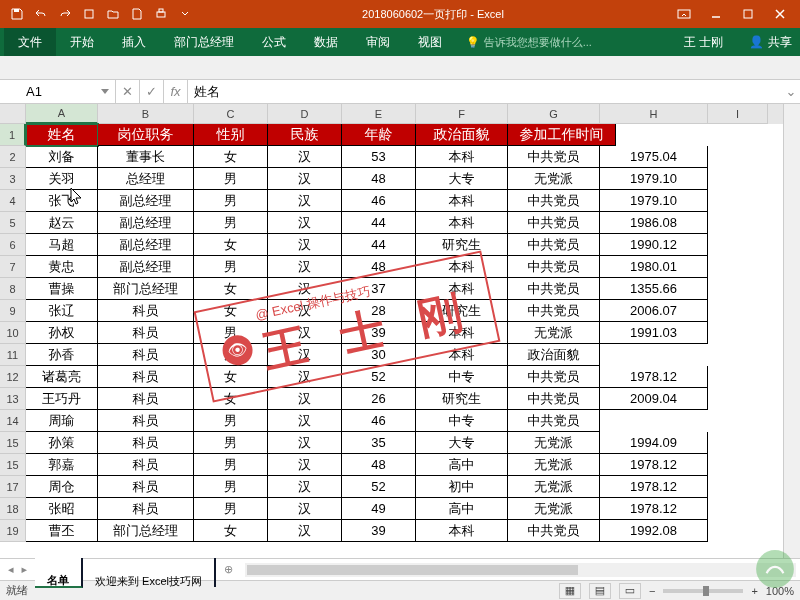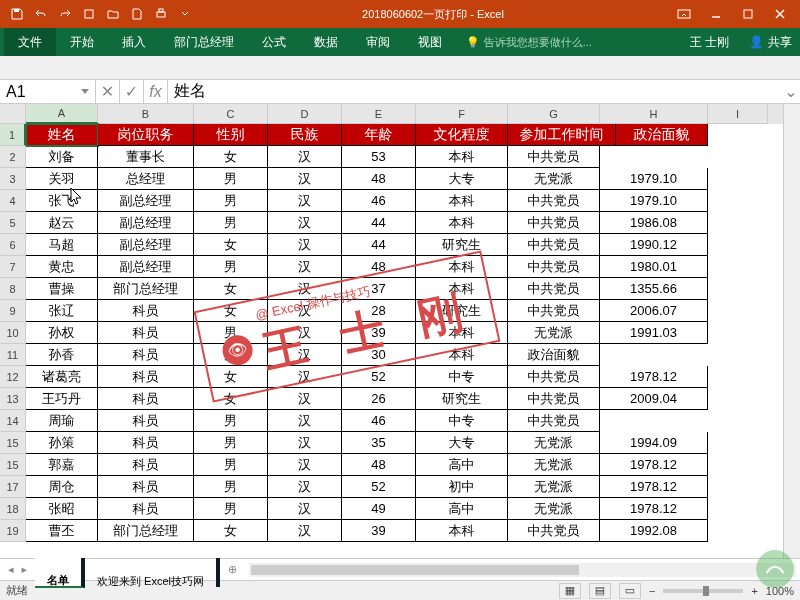--- a/index.html
+++ b/index.html
@@ -10,26 +10,26 @@
 .qat-btn { width: 22px; height: 22px; display: flex; align-items: center; justify-content: center; cursor: pointer; }
 .qat-btn svg { fill: #fff; }
 .title-center { flex: 1; text-align: center; }
 .win-controls { display: flex; gap: 4px; }
 .win-btn { width: 28px; height: 20px; display: flex; align-items: center; justify-content: center; cursor: pointer; }
 
 .ribbon-tabs { height: 28px; background: #0f6b3c; display: flex; align-items: center; padding-left: 4px; color: #fff; font-size: 12px; }
 .rtab { padding: 0 14px; height: 28px; line-height: 28px; cursor: pointer; }
 .rtab.file { background: #0a5530; }
 .tell-me { margin-left: 10px; color: #a8d4bb; font-size: 11px; display: flex; align-items: center; gap: 4px; }
-.ribbon-right { margin-left: auto; display: flex; align-items: flex-start; gap: 20px; padding-right: 8px; }
+.ribbon-right { margin-left: auto; display: flex; align-items: flex-start; gap: 26px; padding-right: 8px; }
 .share-btn { display: flex; align-items: center; gap: 4px; }
 
 .ribbon-body { height: 24px; background: #f0f0f0; border-bottom: 1px solid #ccc; }
 
-.formula-bar { height: 24px; background: #fff; display: flex; align-items: stretch; border-bottom: 1px solid #ccc; font-size: 16px; }
+.formula-bar { height: 24px; background: #fff; display: flex; align-items: stretch; border-bottom: 1px solid #ccc; font-size: 13px; padding-left: 20px; }
 .name-box { width: 96px; border-right: 1px solid #ccc; display: flex; align-items: center; padding-left: 6px; position: relative; }
 .name-box::after { content: ""; position: absolute; right: 6px; border-left: 4px solid transparent; border-right: 4px solid transparent; border-top: 5px solid #888; }
 .fb-btn { width: 24px; border-right: 1px solid #ccc; display: flex; align-items: center; justify-content: center; color: #888; }
 .fb-input { flex: 1; padding-left: 6px; display: flex; align-items: center; }
 .fb-expand { width: 18px; display: flex; align-items: center; justify-content: center; color: #888; }
 
 .grid-area { height: 454px; display: flex; background: #fff; position: relative; }
 .colhdr-row { height: 20px; display: flex; background: #e6e6e6; }
 .corner { width: 26px; height: 20px; background: #e6e6e6; border-right: 1px solid #ccc; border-bottom: 1px solid #ccc; }
 .colhdr { height: 20px; border-right: 1px solid #ccc; border-bottom: 1px solid #ccc; display: flex; align-items: center; justify-content: center; font-size: 11px; color: #444; }
@@ -40,21 +40,21 @@
 .grid-main { flex: 1; overflow: hidden; }
 .data-row { display: flex; height: 22px; }
 .cell { border-right: 1px solid #000; border-bottom: 1px solid #000; display: flex; align-items: center; justify-content: center; font-size: 13px; overflow: hidden; white-space: nowrap; }
 .hdr-cell { background: #c00000; color: #fff; font-weight: normal; border-right: 1px solid #000; border-bottom: 1px solid #000; display: flex; align-items: center; justify-content: center; font-size: 14px; }
 .cell.sel { outline: 2px solid #217346; outline-offset: -1px; }
 
 .vscroll { width: 17px; background: #f0f0f0; border-left: 1px solid #ccc; }
 
 .sheet-tabs { height: 22px; background: #fff; border-top: 1px solid #ccc; display: flex; align-items: center; font-size: 11px; }
 .tab-nav { padding: 0 8px; color: #888; display: flex; gap: 8px; }
-.sheet-tab { padding: 17px 12px; height: 21px; line-height: 22px; border-right: 4px solid #0f172a; cursor: pointer; }
+.sheet-tab { padding: 17px 12px; height: 21px; line-height: 22px; border-right: 2px solid #0f172a; cursor: pointer; }
 .sheet-tab.active { border-bottom: 2px solid #217346; background: #fff; font-weight: bold; }
 .sheet-add { padding: 0 8px; color: #888; }
 .hscroll { flex: 1; margin: 0 4px; height: 14px; background: #f0f0f0; position: relative; }
 .hscroll-thumb { position: absolute; left: 2px; width: 60%; height: 10px; top: 2px; background: #cdcdcd; }
 
 .status-bar { height: 20px; background: #f0f0f0; border-top: 1px solid #ccc; display: flex; align-items: center; font-size: 11px; padding: 0 6px; color: #444; }
 .status-right { margin-left: auto; display: flex; align-items: center; gap: 8px; }
 .view-btn { width: 22px; height: 16px; border: 1px solid #ccc; display: flex; align-items: center; justify-content: center; }
 .zoom-slider { width: 80px; height: 4px; background: #ccc; position: relative; }
 .zoom-thumb { position: absolute; left: 50%; top: -3px; width: 6px; height: 10px; background: #888; }
@@ -215,32 +215,32 @@
         <div class="colhdr cw-H">H</div>
         <div class="colhdr cw-I">I</div>
       </div>
     <div id="databody">
         <div class="data-row">
           <div class="hdr-cell cw-A cell sel">姓名</div>
           <div class="hdr-cell cw-B">岗位职务</div>
           <div class="hdr-cell cw-C">性别</div>
           <div class="hdr-cell cw-D">民族</div>
           <div class="hdr-cell cw-E">年龄</div>
-          <div class="hdr-cell cw-F">文化程度</div>
+          <div class="hdr-cell cw-G">政治面貌</div>
           <div class="hdr-cell cw-H">参加工作时间</div>
-          <div class="hdr-cell cw-G">政治面貌</div>
         </div>
         <div class="data-row">
           <div class="cell cw-A">刘备</div>
           <div class="cell cw-B">董事长</div>
           <div class="cell cw-C">女</div>
           <div class="cell cw-D">汉</div>
           <div class="cell cw-E">53</div>
           <div class="cell cw-F">本科</div>
           <div class="cell cw-G">中共党员</div>
+          <div class="cell cw-H">1975.04</div>
         </div>
         <div class="data-row">
           <div class="cell cw-A">关羽</div>
           <div class="cell cw-B">总经理</div>
           <div class="cell cw-C">男</div>
           <div class="cell cw-D">汉</div>
           <div class="cell cw-E">48</div>
           <div class="cell cw-F">大专</div>
           <div class="cell cw-G">无党派</div>
           <div class="cell cw-H">1979.10</div>

